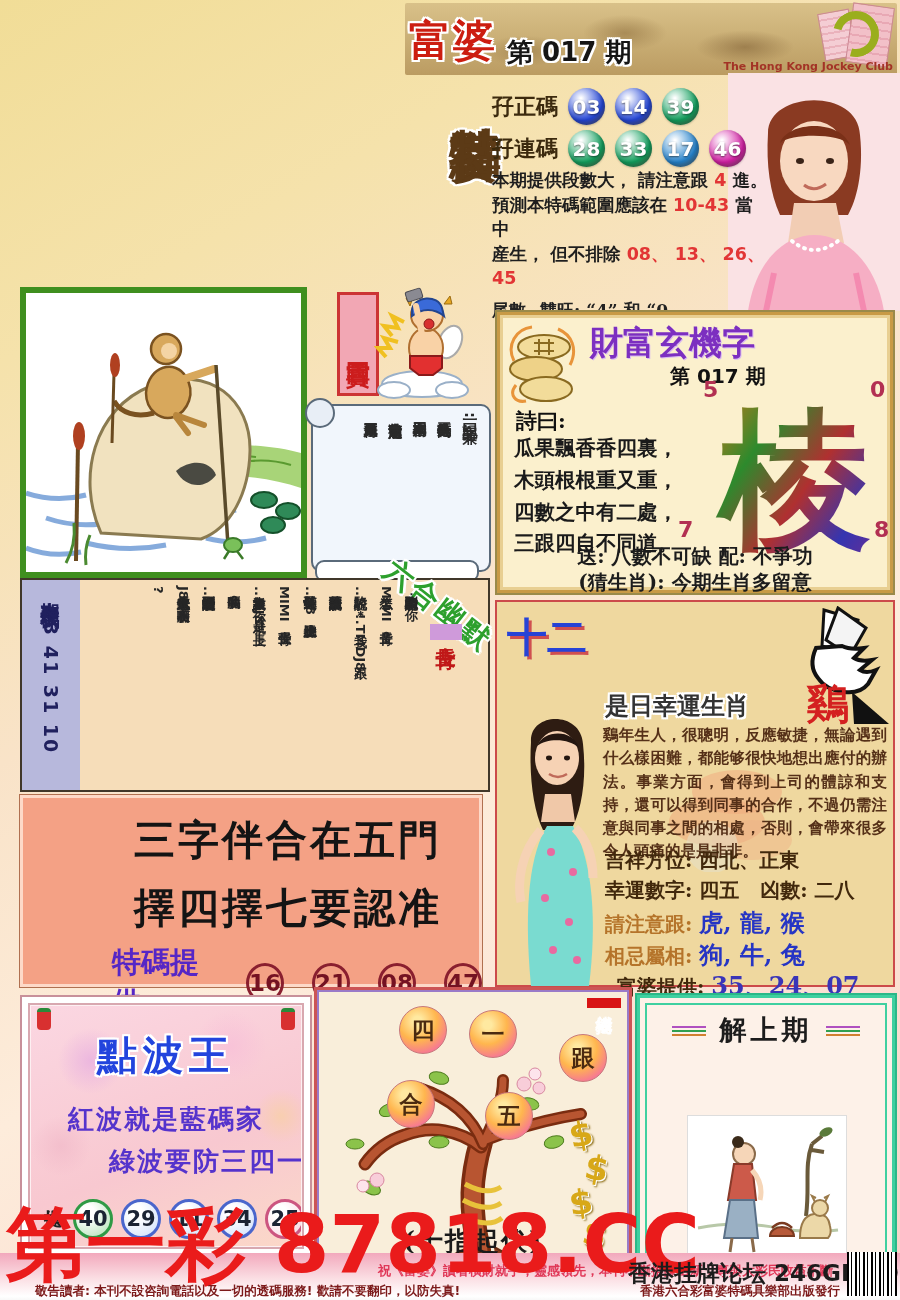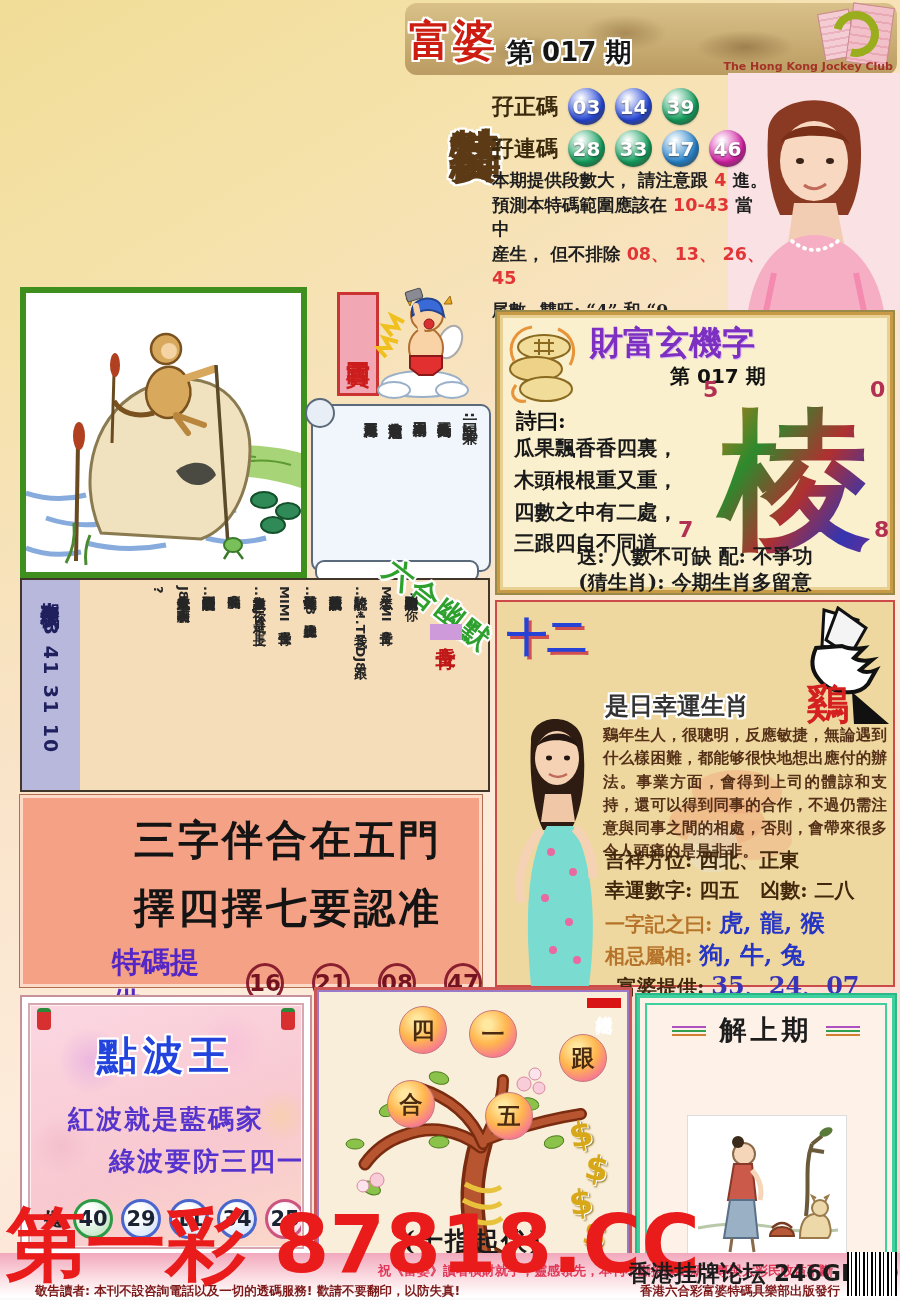--- a/index.html
+++ b/index.html
@@ -9,21 +9,21 @@
   .abs{position:absolute;}
   .serif{font-family:"DejaVu Serif",serif;}
   .vtext{writing-mode:vertical-rl;text-orientation:upright;}
   .vmix{writing-mode:vertical-rl;text-orientation:mixed;}
   .outline-w{text-shadow:-2px 0 #fff,2px 0 #fff,0 -2px #fff,0 2px #fff,-2px -2px #fff,2px 2px #fff,-2px 2px #fff,2px -2px #fff;}
   
   .banner{left:405px;top:3px;width:492px;height:72px;background:
     radial-gradient(ellipse 60px 26px at 220px 30px,#8a6a3a88,transparent 70%),
     radial-gradient(ellipse 70px 24px at 340px 44px,#7a5a3088,transparent 70%),
     radial-gradient(ellipse 60px 22px at 120px 48px,#8a6a3a77,transparent 70%),
-    linear-gradient(#d9c189,#bb9c62);border-radius:12px;}
+    linear-gradient(#d9c189,#bb9c62);border-radius:2px;}
   .brand{left:4px;top:10px;font-size:42px;font-weight:900;color:#cc1d10;letter-spacing:2px;}
   .issue{left:102px;top:32px;font-size:26px;font-weight:900;color:#151515;}
   .banknote{right:6px;top:2px;width:40px;height:58px;transform:rotate(8deg);
     background:repeating-linear-gradient(#f2c0c8 0 6px,#e8a8b4 6px 8px);border:1px solid #cc8894;}
   .banknote2{right:44px;top:8px;width:30px;height:46px;transform:rotate(-10deg);
     background:repeating-linear-gradient(#f4cdd4 0 5px,#eab2bc 5px 7px);border:1px solid #cc8894;}
   .horseshoe{right:18px;top:8px;width:30px;height:30px;border:8px solid #9aae1d;border-left-color:transparent;
     border-radius:50%;transform:rotate(-30deg);}
   .club{right:4px;bottom:2px;font-size:11px;font-weight:700;color:#a33326;margin-left:32px;}
   
@@ -370,21 +370,21 @@
       <span>吉祥方位:</span>
       <span>西北、正東</span>
     </div>
     <div class="abs z-line" style="top:275px;">
       <span>幸運數字:</span>
       <span>四五</span>&nbsp;&nbsp;
       <span>凶數:</span>
       <span>二八</span>
     </div>
     <div class="abs z-line" style="top:305px;">
-      <span class="z-lbl">一字記之曰:</span>
+      <span class="z-lbl">請注意跟:</span>
       <span class="z-blue">虎,  龍,  猴</span>
     </div>
     <div class="abs z-line" style="top:337px;">
       <span class="z-lbl">相忌屬相:</span>
       <span class="z-blue">狗,  牛,  兔</span>
     </div>
     <div class="abs z-line" style="top:368px;left:120px;text-align:center;">
       <span>富婆提供:</span>
       <span class="z-blue" style="color:#3a35b8;">35、24、07</span>
     </div>

